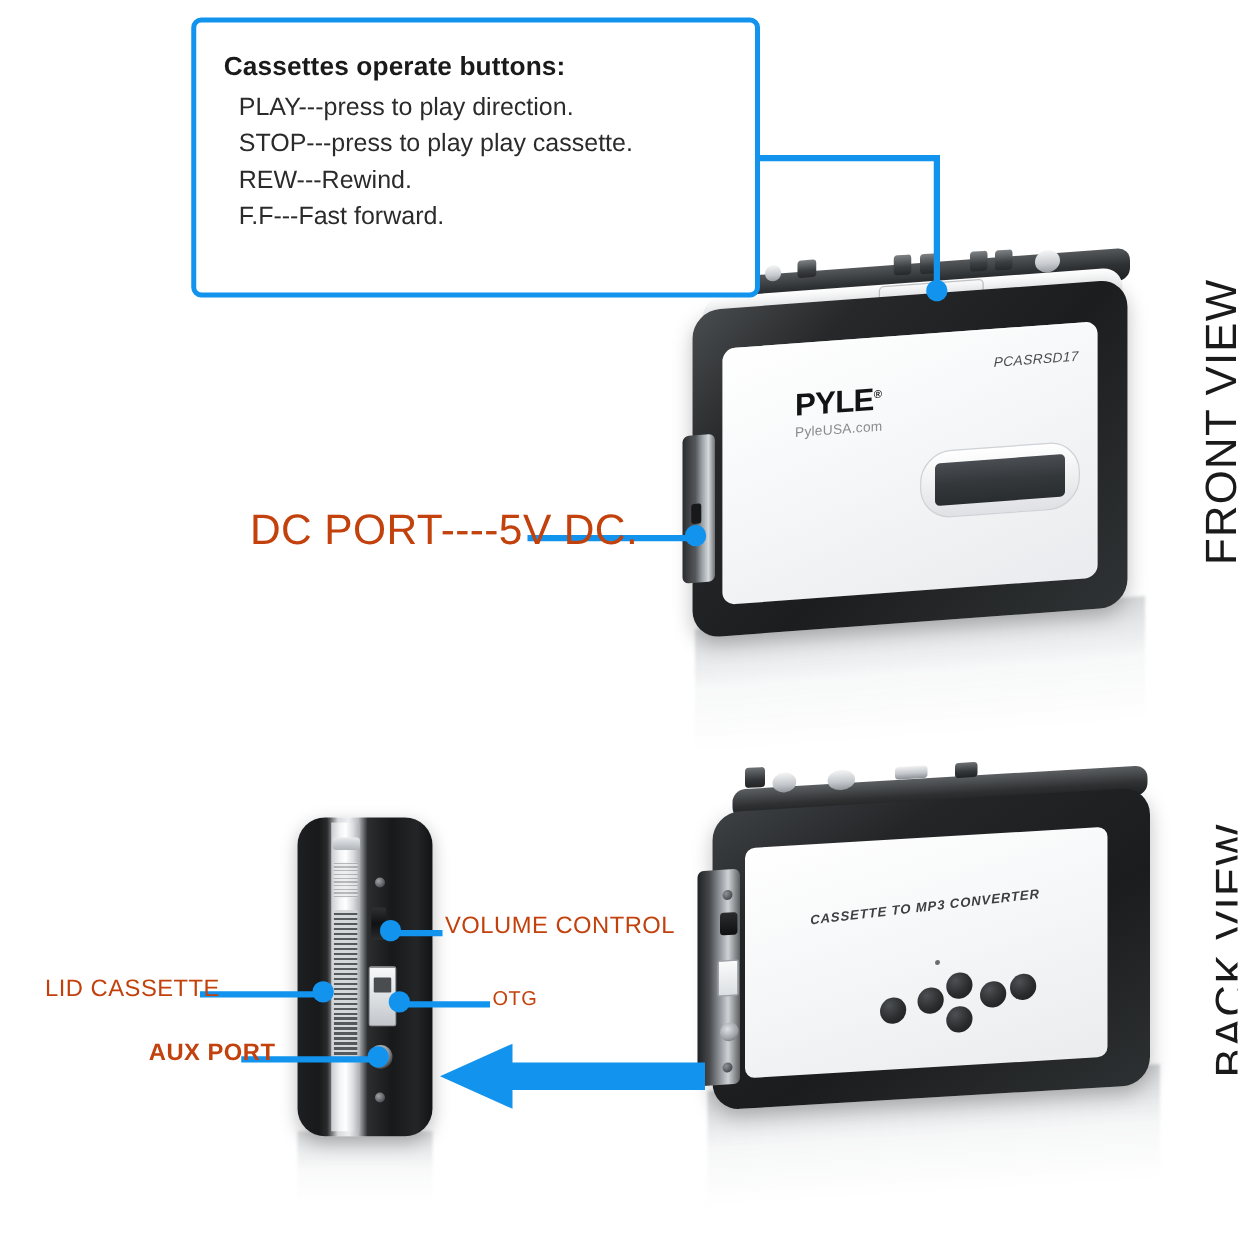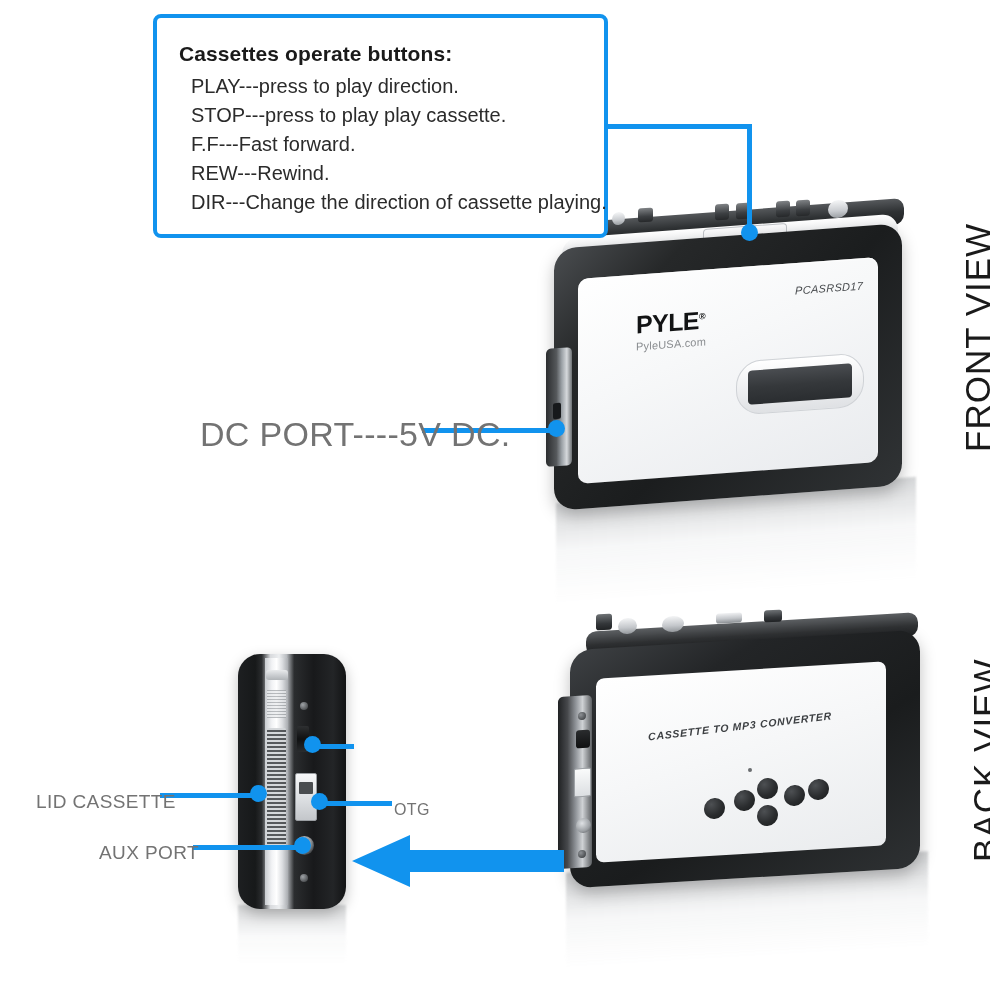--- a/index.html
+++ b/index.html
@@ -82,24 +82,23 @@
     height: 17px;
     border-radius: 50%;
     background: #1193ee;
     z-index: 41;
   }
   #dot-cassette { left: 741px; top: 224px; }
 
   
   .label {
     position: absolute;
-    color: #737373;
+    color: #c2410c;
     white-space: nowrap;
     z-index: 38;
-    margin-top: 10px;
   }
   #label-dcport {
     left: 200px;
     top: 405px;
     font-size: 34px;
     letter-spacing: 0.3px;
   }
   #label-volume {
     left: 356px;
     top: 730px;
@@ -112,24 +111,25 @@
     font-size: 16px;
     letter-spacing: 0.4px;
   }
   #label-lid {
     left: 36px;
     top: 781px;
     font-size: 19px;
     letter-spacing: 0.4px;
   }
   #label-aux {
-    left: 99px;
+    left: 119px;
     top: 832px;
     font-size: 19px;
     letter-spacing: 0.4px;
+    font-weight: bold;
   }
 
   .lead-line {
     position: absolute;
     height: 5px;
     background: #1193ee;
     z-index: 37;
   }
   #lead-dcport { left: 422px; top: 428px; width: 132px; }
   #lead-volume { left: 310px; top: 744px; width: 44px; }
@@ -598,23 +598,22 @@
 <body>
 
 <div id="stage">
 
   <div class="callout-box">
     <div class="callout-inner">
       <div class="callout-title">Cassettes operate buttons:</div>
       <ul class="callout-list">
         <li>PLAY---press to play direction.</li>
         <li>STOP---press to play play cassette.</li>
+        <li>REW---Rewind.</li>
         <li>F.F---Fast forward.</li>
-        <li>REW---Rewind.</li>
-        <li>DIR---Change the direction of cassette playing.</li>
       </ul>
     </div>
   </div>
   <div class="leader-h1"></div>
   <div class="leader-v1"></div>
   <div class="dot" id="dot-cassette"></div>
 
   <div id="front-view">
     <div class="fv-topstrip"></div>
 
@@ -691,20 +690,21 @@
   <div class="reflection" id="reflect-side"></div>
 
   <svg id="big-arrow" viewBox="0 0 212 58">
     <polygon points="0,29 58,3 58,18 212,18 212,40 58,40 58,55" fill="#1193ee"></polygon>
   </svg>
 
   <div class="label" id="label-dcport">DC PORT----5V DC.</div>
   <div class="lead-line" id="lead-dcport"></div>
   <div class="dot" id="dot-dcport"></div>
 
+  <div class="label" id="label-volume">VOLUME CONTROL</div>
   <div class="lead-line" id="lead-volume"></div>
   <div class="dot" id="dot-volume"></div>
 
   <div class="label" id="label-otg">OTG</div>
   <div class="lead-line" id="lead-otg"></div>
   <div class="dot" id="dot-otg"></div>
 
   <div class="label" id="label-lid">LID CASSETTE</div>
   <div class="lead-line" id="lead-lid"></div>
   <div class="dot" id="dot-lid"></div>

